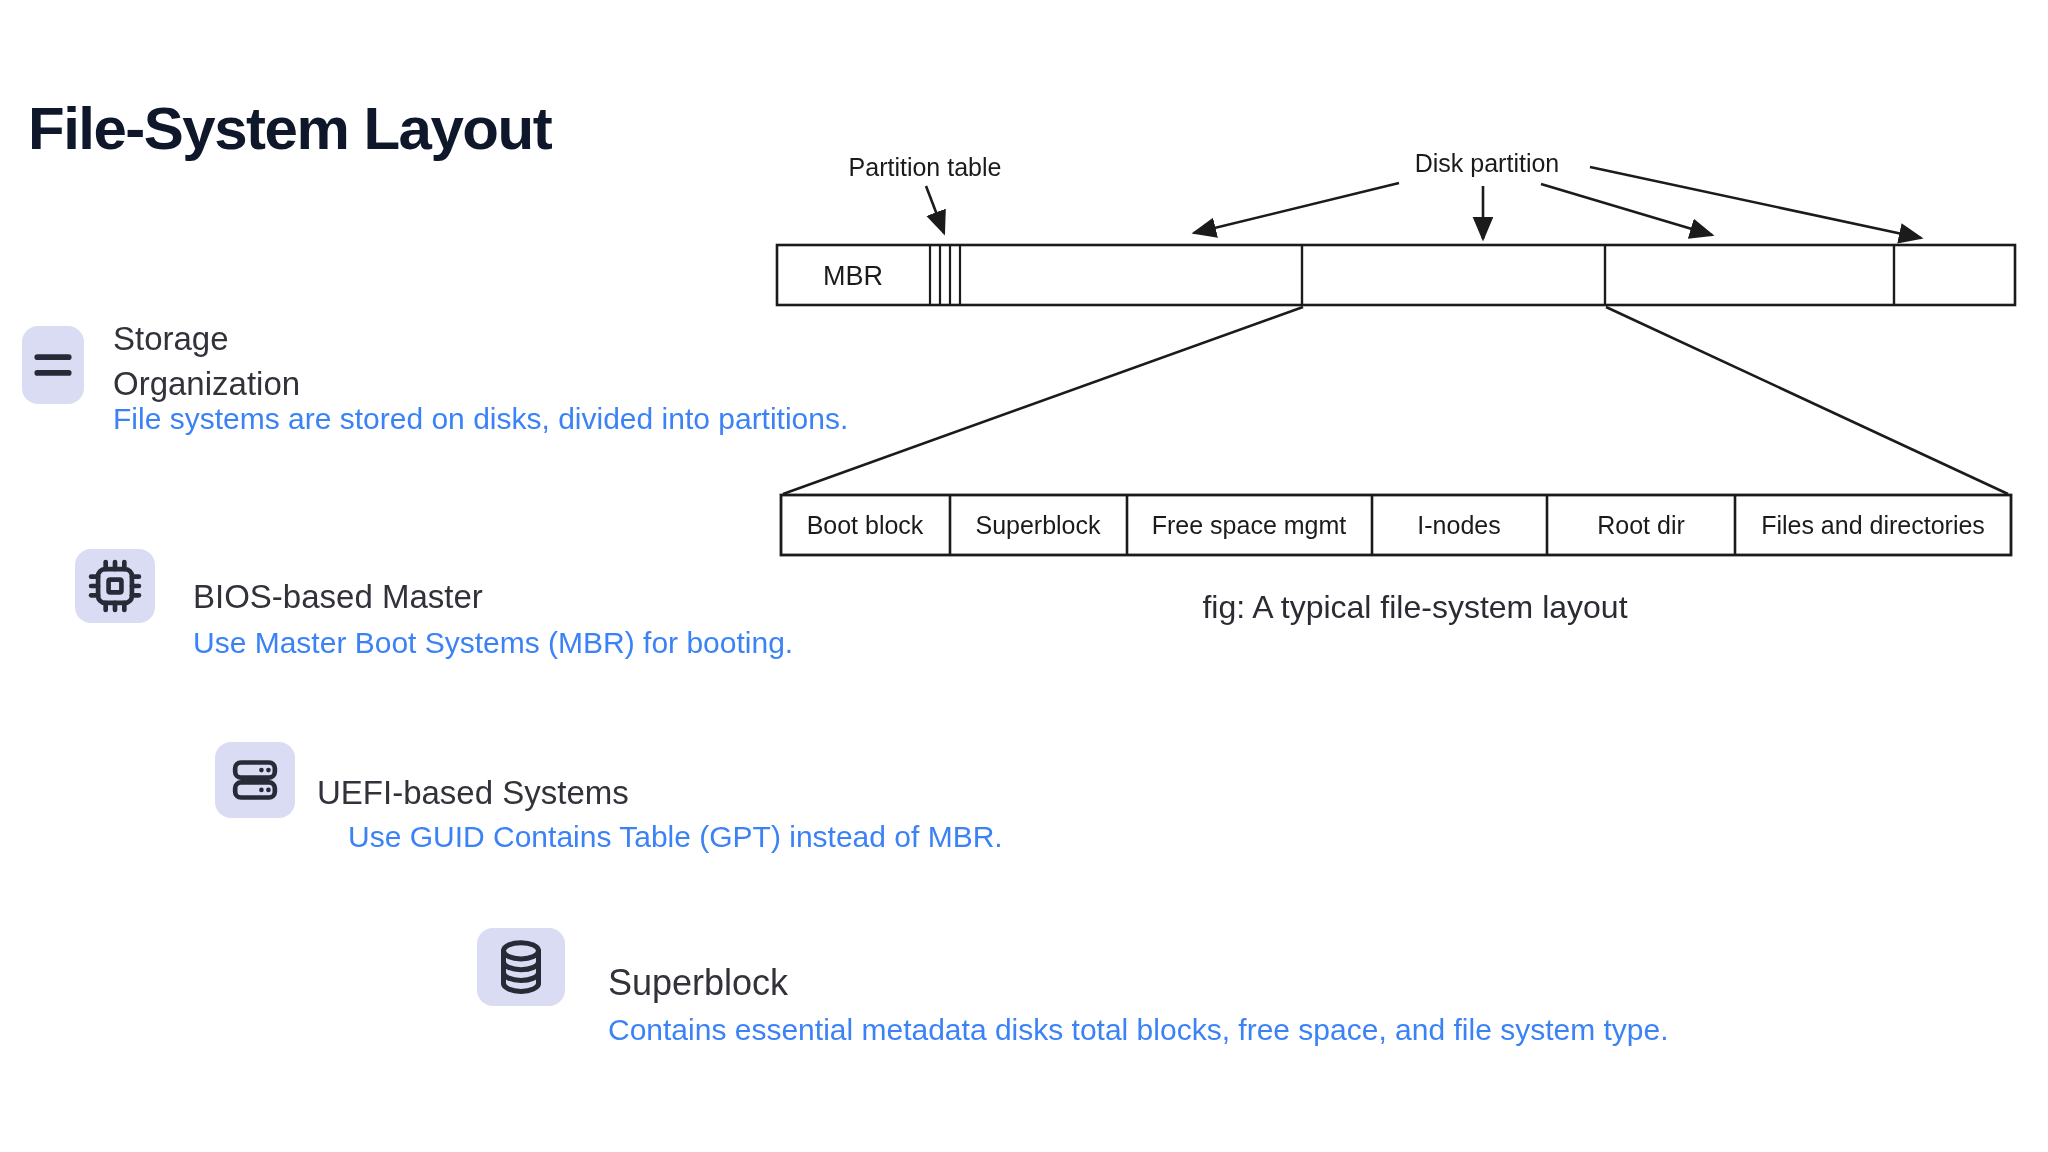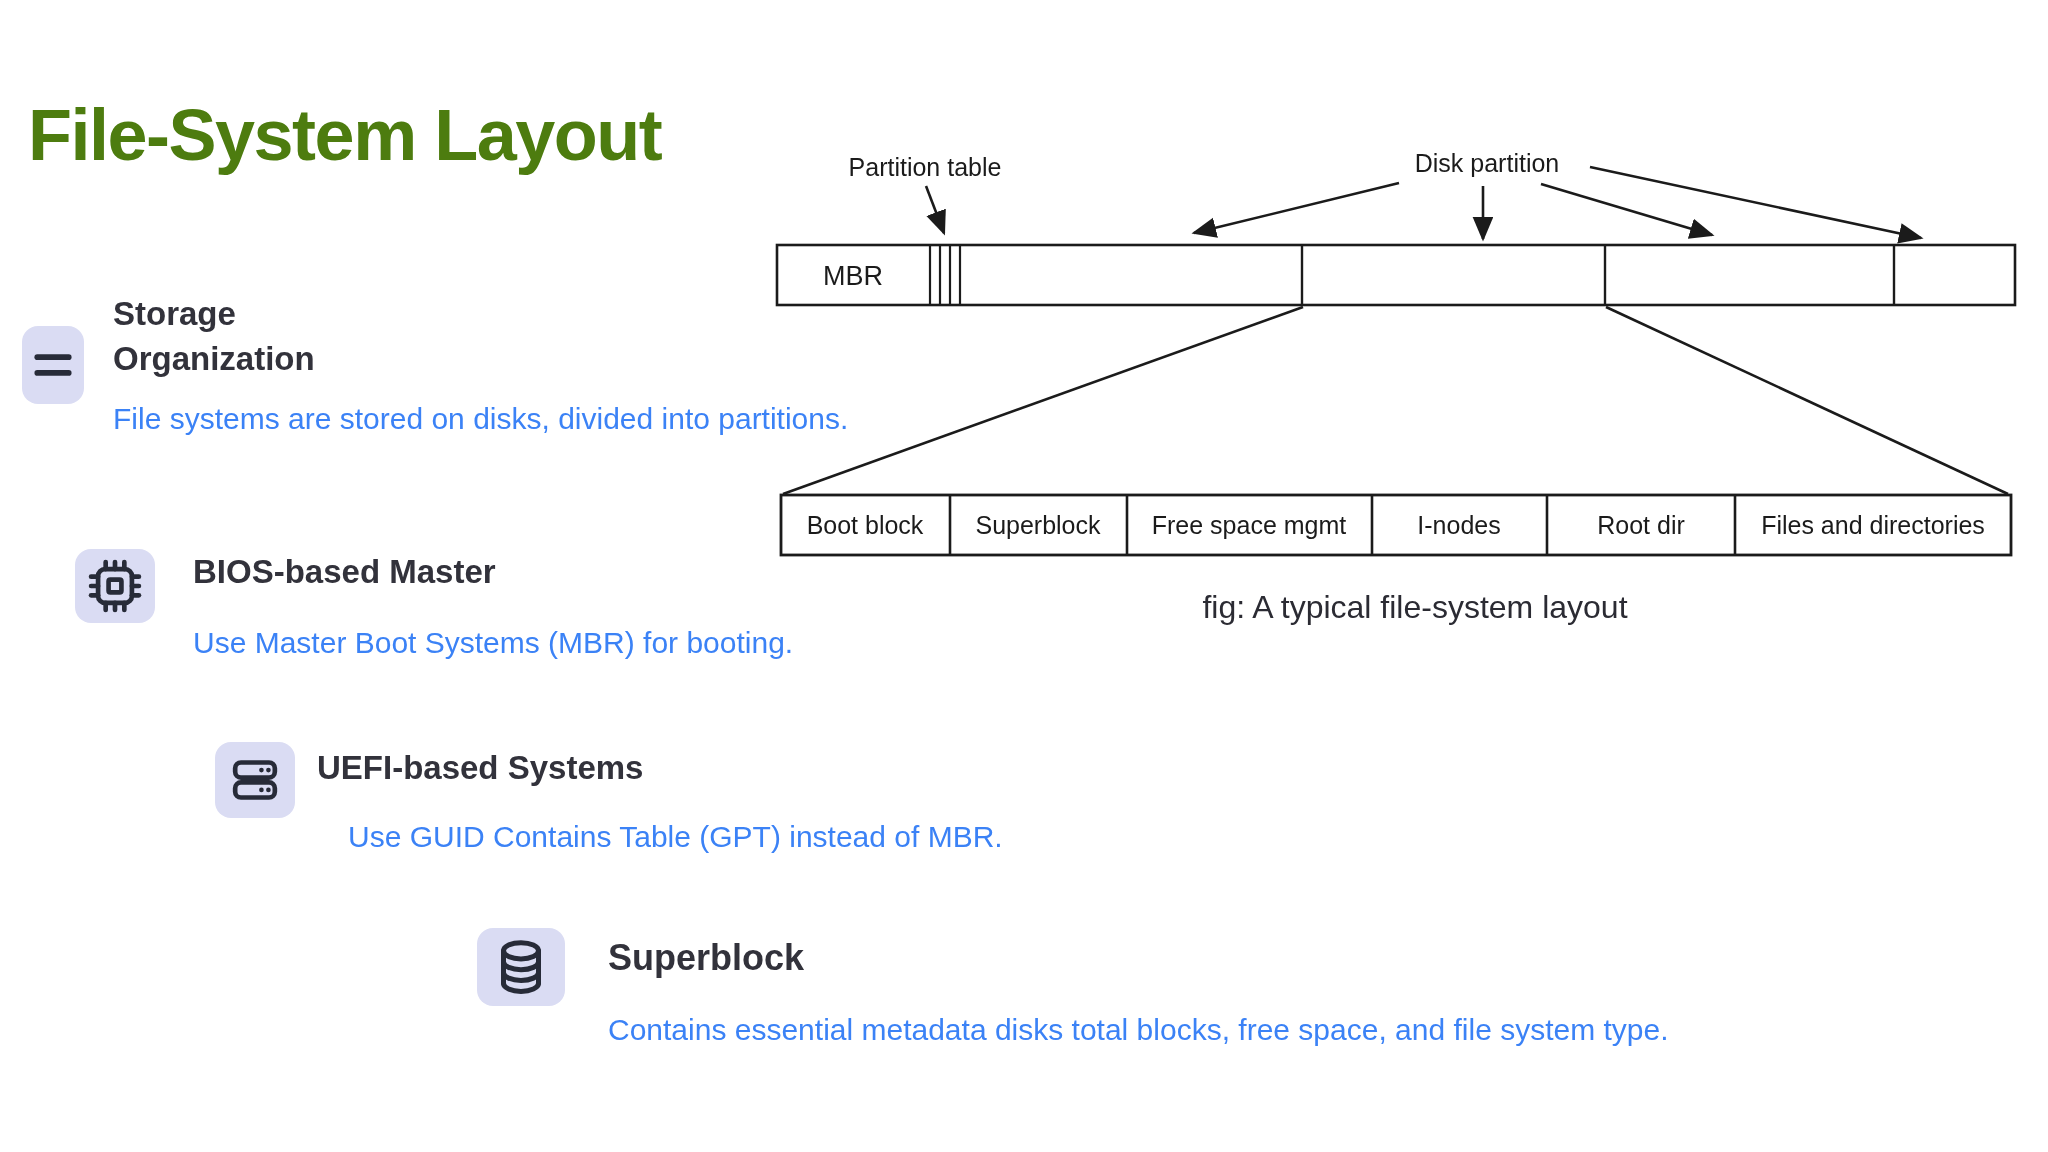--- a/index.html
+++ b/index.html
@@ -2,33 +2,33 @@
 <html><head>
 <meta charset="utf-8">
 <style>
   html,body{margin:0;padding:0;}
   body{
     width:2048px;height:1152px;background:#ffffff;position:relative;overflow:hidden;
     font-family:"Liberation Sans", sans-serif;color:#2b2b33;
   }
   .title{
     position:absolute;left:28px;top:94px;
-    font-size:72px;font-weight:800;letter-spacing:-1.5px;color:#4d7c0f;
+    font-size:60px;font-weight:800;letter-spacing:-1.5px;color:#0f172a;
     white-space:nowrap;
     text-align:center;
   }
   .icon-box{
     position:absolute;background:#dadcf3;border-radius:16px;
     display:flex;align-items:center;justify-content:center;
   }
   .icon-box svg{stroke:#272b38;fill:none;stroke-width:4;stroke-linecap:round;stroke-linejoin:round;}
   .icon-box svg .dot{fill:#272b38;stroke:none;}
   .sec-heading{
-    position:absolute;font-size:33px;font-weight:700;color:#32323b;
-    line-height:45px;white-space:nowrap;
+    position:absolute;font-size:33px;font-weight:400;color:#32323b;
+    line-height:45px;white-space:nowrap;margin-top:25px;
   }
   .sec-body{
     position:absolute;font-size:30px;font-weight:400;color:#3b82f6;white-space:nowrap;
   }
   svg.figure{position:absolute;left:0;top:0;width:2048px;height:1152px;}
   svg.figure .ink{stroke:#1b1b1b;fill:none;}
   svg.figure text{fill:#1b1b1b;font-family:"Liberation Sans", sans-serif;}
   svg.figure text.caption{fill:#2b2b33;}
 </style>
 </head>

